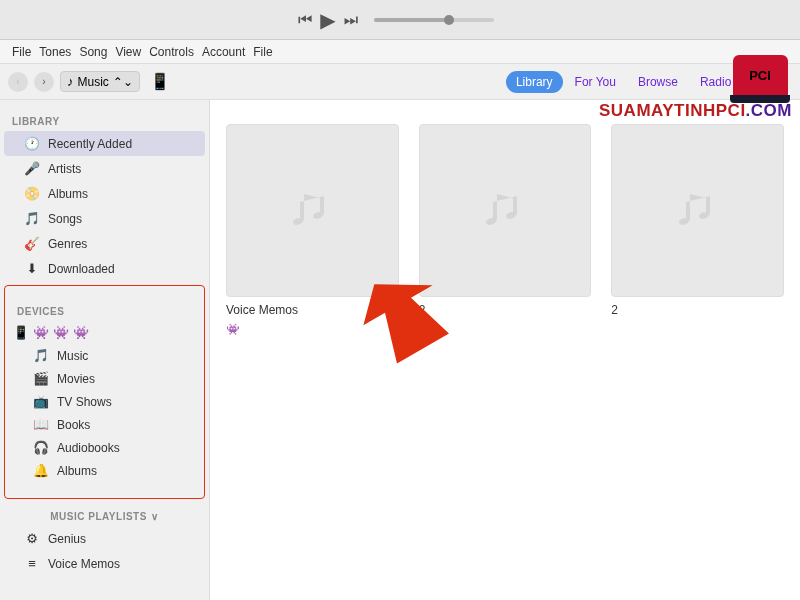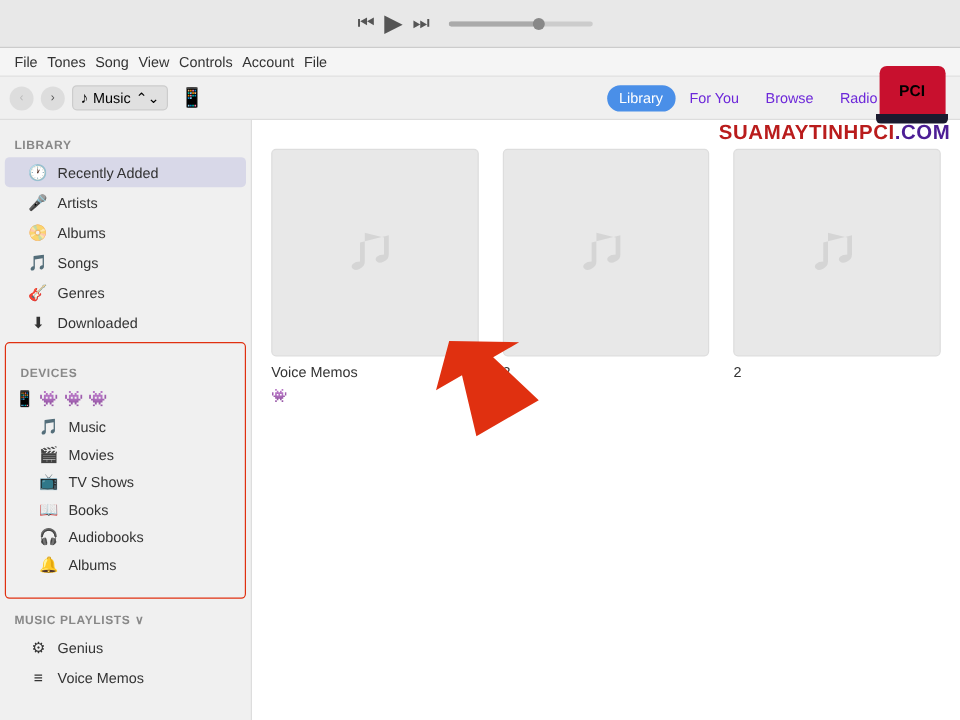--- a/index.html
+++ b/index.html
@@ -196,20 +196,21 @@
       font-size: 10px;
       font-weight: bold;
       color: #888;
       text-transform: uppercase;
       padding: 8px 12px 4px;
       letter-spacing: 0.5px;
       display: flex;
       align-items: center;
       gap: 4px;
       cursor: pointer;
+      justify-content: center;
     }
 
     
     #content {
       flex: 1;
       background: white;
       padding: 16px;
       overflow: auto;
       position: relative;
     }

